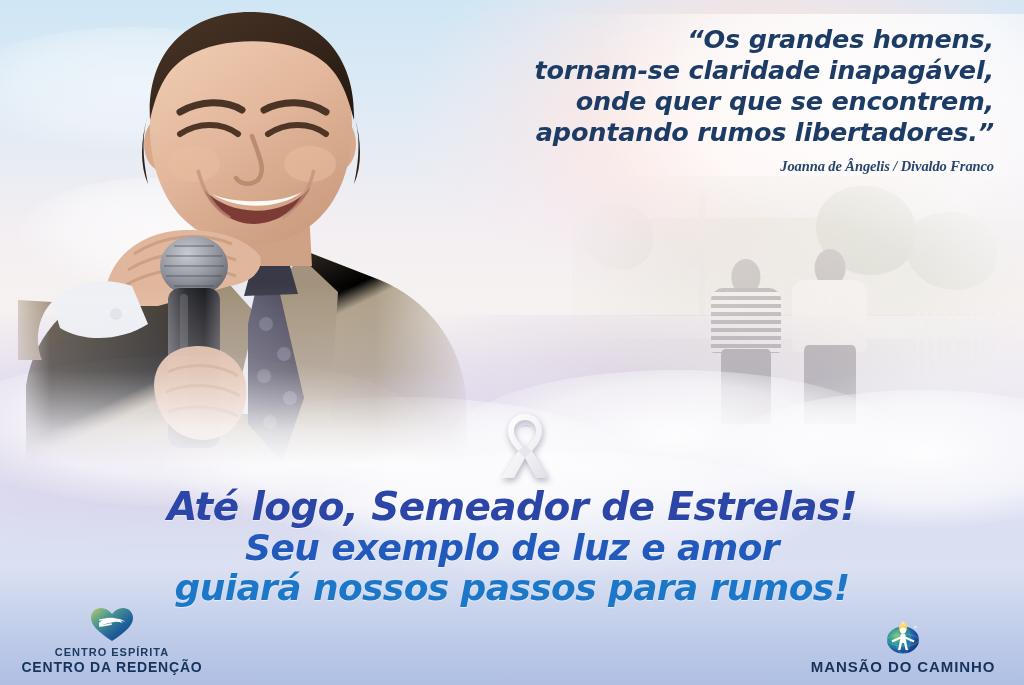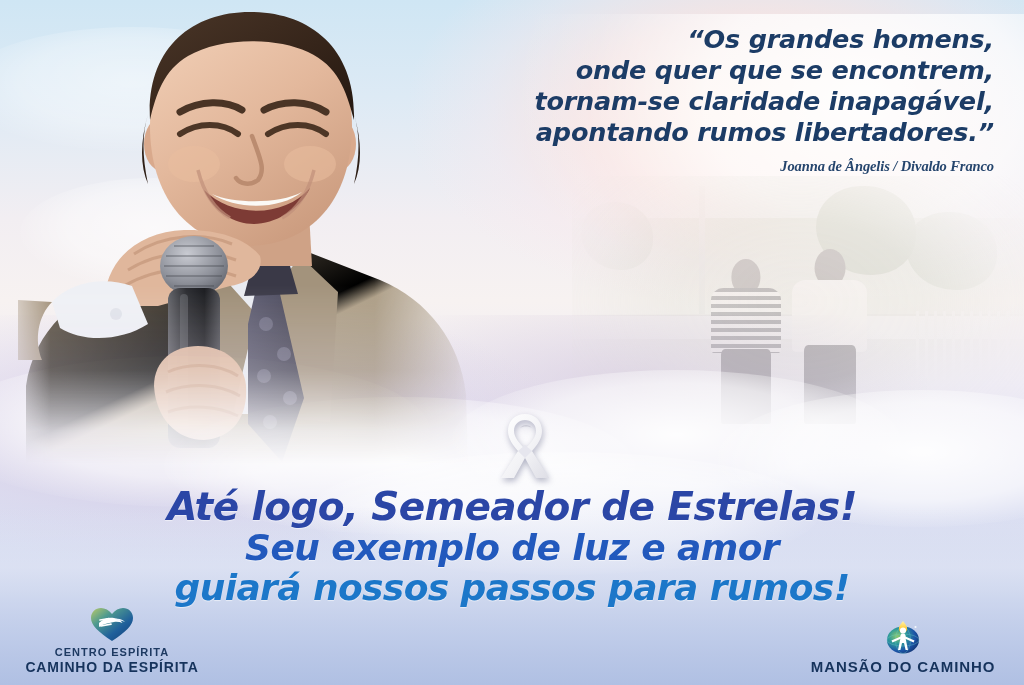--- a/index.html
+++ b/index.html
@@ -445,22 +445,22 @@
       <path d="M 146 392 C 146 366 166 352 190 352 C 216 352 236 368 238 392
                C 240 424 224 444 196 446 C 168 446 148 424 146 392 Z" fill="#e3bca2" opacity=".96"></path>
       <path d="M 160 378 C 182 368 212 370 230 382" stroke="#c99d82" stroke-width="3" fill="none" opacity=".75"></path>
       <path d="M 158 398 C 182 388 212 390 232 402" stroke="#c99d82" stroke-width="3" fill="none" opacity=".75"></path>
       <path d="M 160 418 C 182 410 210 412 230 422" stroke="#c99d82" stroke-width="3" fill="none" opacity=".75"></path>
     </svg>
   </div>
 
   <div class="quote-block">
     <div class="quote-line">“Os grandes homens,</div>
+    <div class="quote-line">tornam-se claridade inapagável,</div>
     <div class="quote-line">onde quer que se encontrem,</div>
-    <div class="quote-line">tornam-se claridade inapagável,</div>
     <div class="quote-line">apontando rumos libertadores.”</div>
     <div class="quote-attr">Joanna de Ângelis / Divaldo Franco</div>
   </div>
 
   <div class="bg-bottomhaze"></div>
 
   <div class="ribbon">
     <svg viewBox="0 0 76 76" xmlns="http://www.w3.org/2000/svg">
       <defs>
         <linearGradient id="rbG" x1="0" y1="0" x2="1" y2="1">
@@ -500,21 +500,21 @@
                  C 20 15.7 14 17 10 20 Z" fill="#ffffff"></path>
         <g stroke="#ffffff" stroke-width="1.7" stroke-linecap="round">
           <path d="M 11 13 L 20 11.5"></path>
           <path d="M 11.5 16 L 21.5 14.3"></path>
           <path d="M 12 19 L 22 17.2"></path>
         </g>
         <path d="M 26 12 C 30 11 34 12.5 36 15 C 34 13.8 31 13.4 28 13.8 Z" fill="#f1f6ff"></path>
       </svg>
     </div>
     <div class="logo-line-1">CENTRO ESPÍRITA</div>
-    <div class="logo-line-2">CAMINHO DA ESPÍRITA</div>
+    <div class="logo-line-2">CENTRO DA REDENÇÃO</div>
   </div>
 
   <div class="logo logo-right">
     <div class="logo-mark wide">
       <svg viewBox="0 0 44 40" xmlns="http://www.w3.org/2000/svg">
         <defs>
           <radialGradient id="globeG" cx="0.32" cy="0.36" r="0.78">
             <stop offset="0%" stop-color="#8ec96b"></stop>
             <stop offset="35%" stop-color="#2f9a9a"></stop>
             <stop offset="70%" stop-color="#1c55a8"></stop>

